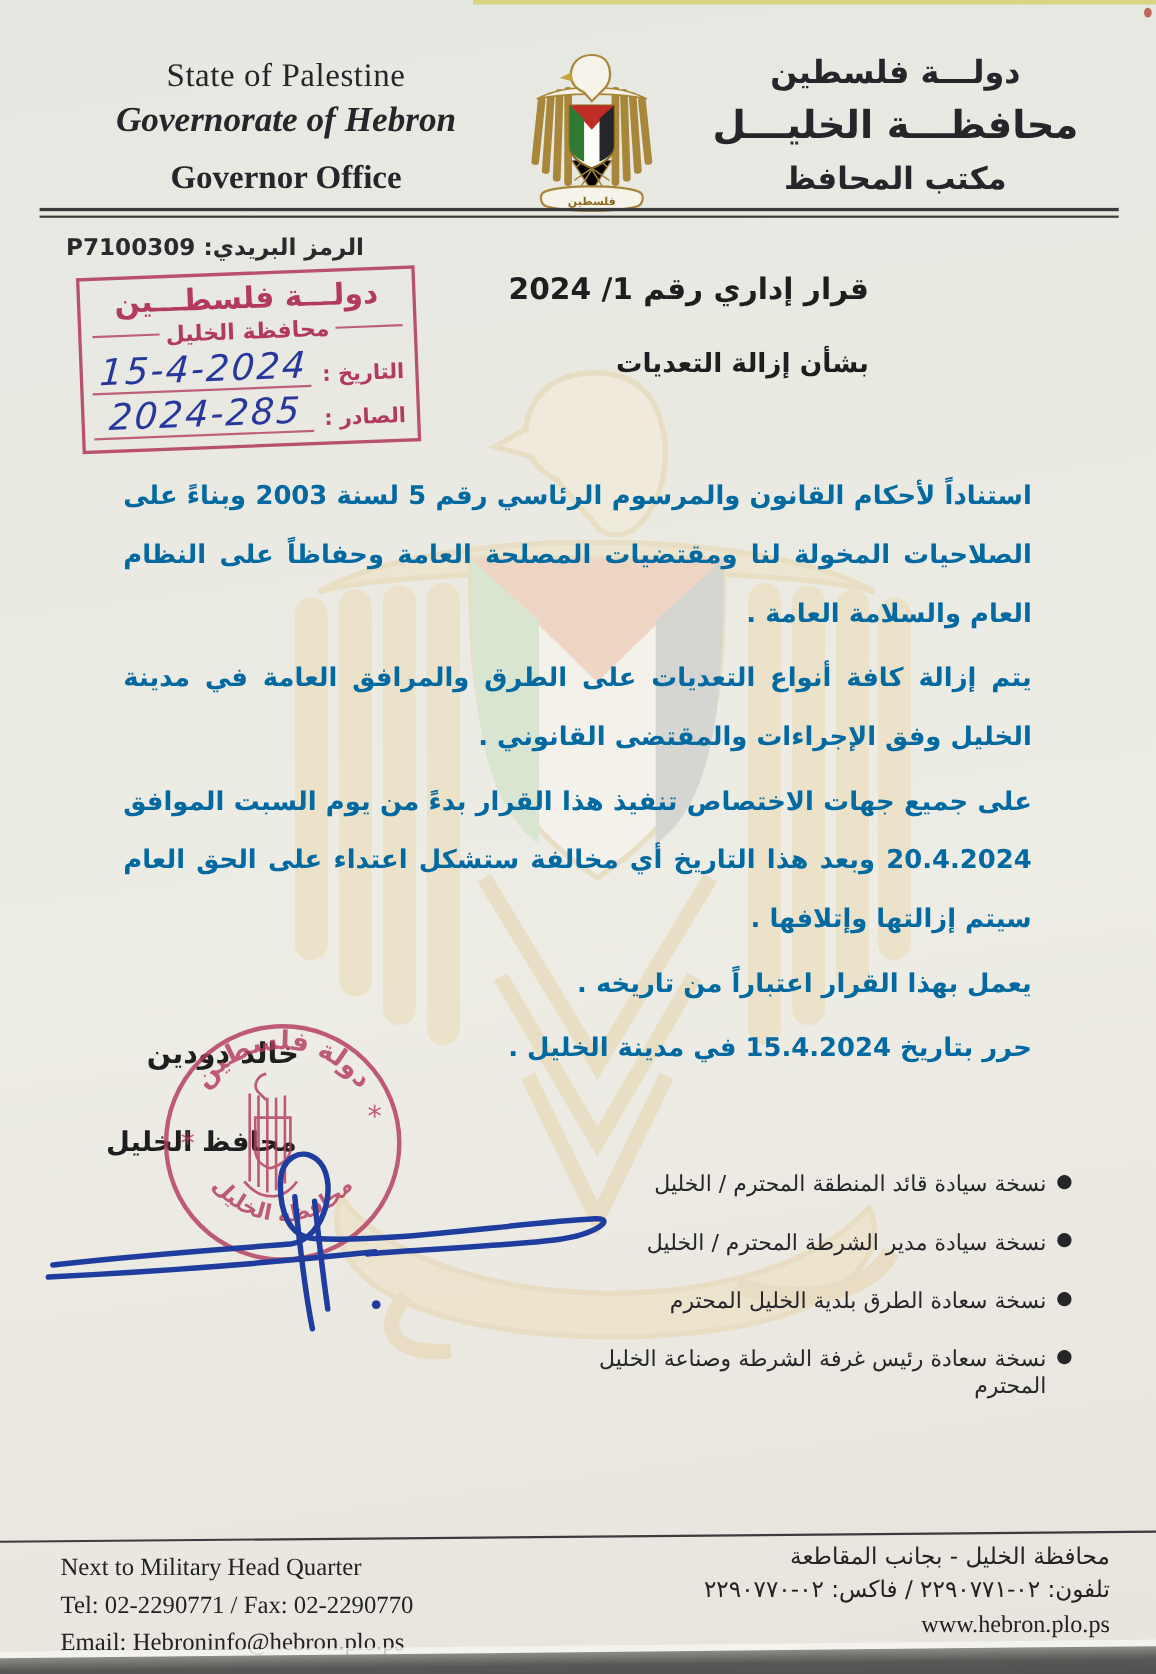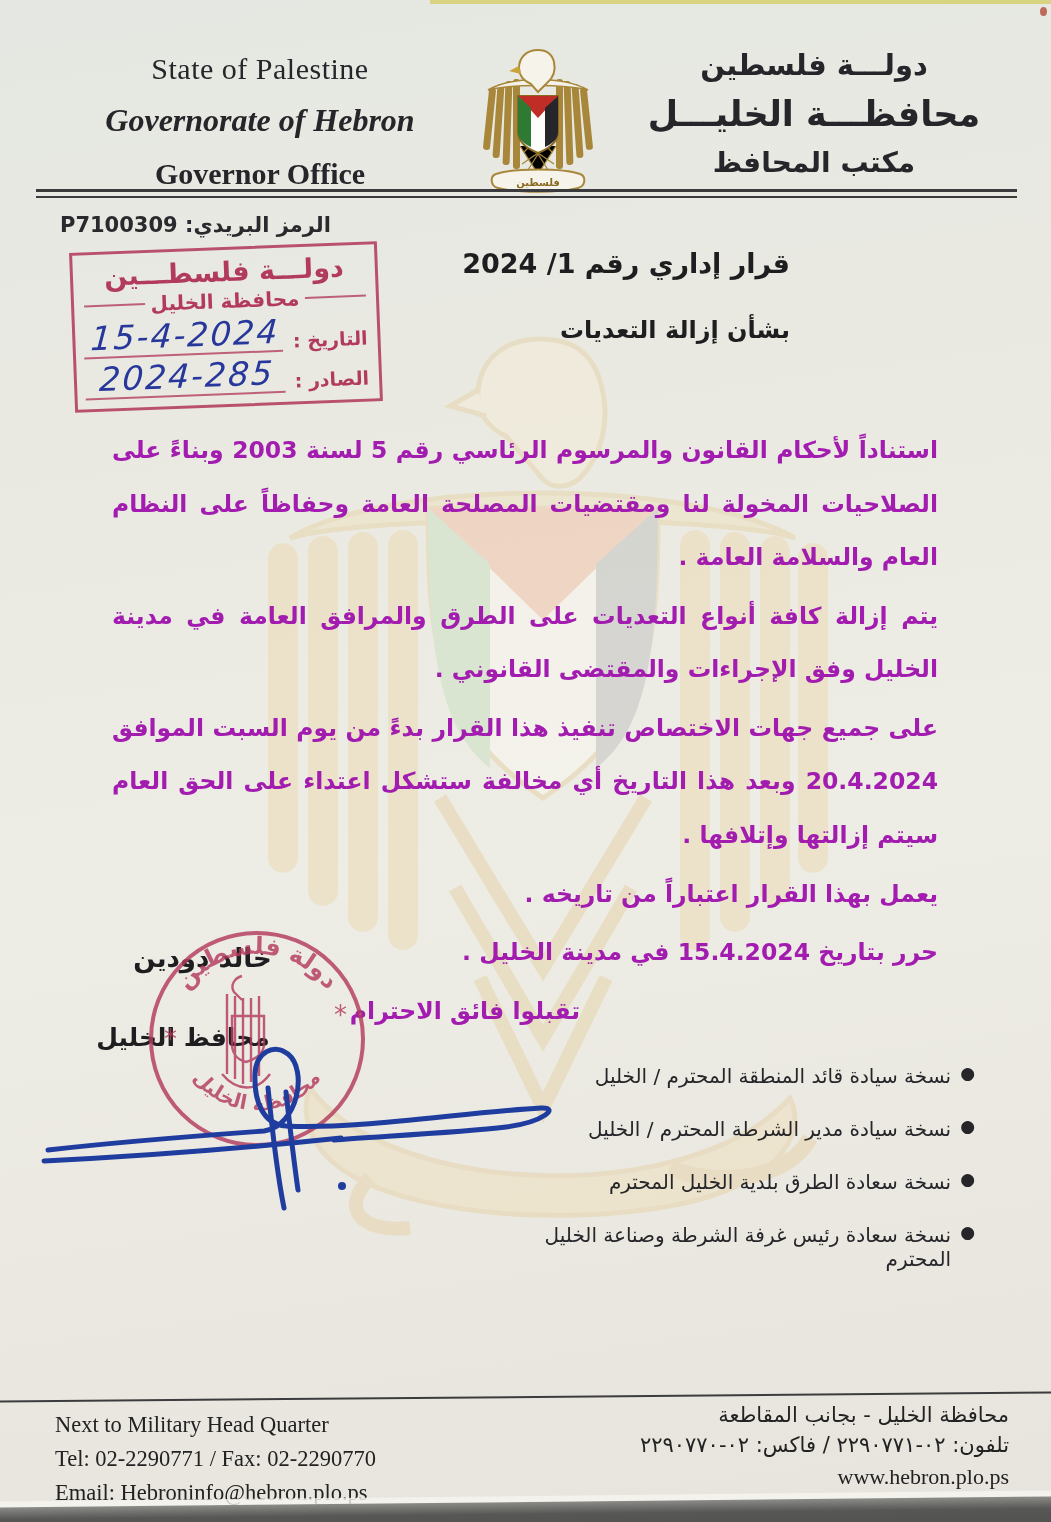--- a/index.html
+++ b/index.html
@@ -2,21 +2,21 @@
 <html lang="ar"><head>
 <meta charset="utf-8">
 <style>
   html,body{margin:0;padding:0;width:1051px;height:1522px;overflow:hidden;}
   body{font-family:"DejaVu Sans",sans-serif;color:#1e1e20;position:relative;
        background:linear-gradient(172deg,#e5e8e2 0%,#e9e9e2 25%,#edece5 55%,#e9e7e0 85%,#e6e4dd 100%);}
   .abs{position:absolute;}
   
   .hdr-en{left:70px;top:52px;width:380px;text-align:center;font-family:"Liberation Serif",serif;color:#26262a;}
   .hdr-en .l1{font-size:30px;letter-spacing:.5px;}
-  .hdr-en .l2{font-size:32px;font-weight:bold;font-style:italic;margin-top:16px;}
+  .hdr-en .l2{font-size:32px;font-weight:bold;font-style:italic;margin-top:4px;}
   .hdr-en .l3{font-size:30px;font-weight:bold;margin-top:18px;}
   .hdr-ar{left:634px;top:48px;width:360px;text-align:center;direction:rtl;color:#26262a;}
   .hdr-ar .l1{font-size:29px;font-weight:bold;}
   .hdr-ar .l2{font-size:35px;font-weight:bold;margin-top:12px;}
   .hdr-ar .l3{font-size:28px;font-weight:bold;margin-top:12px;}
   .hdr-rule{left:36px;right:34px;top:189px;height:4px;border-top:3px solid #3b3b3e;border-bottom:2px solid #3b3b3e;}
   .postal{left:60px;top:213px;direction:rtl;font-size:21px;font-weight:bold;color:#2a2a2e;}
   
   .rstamp{left:72px;top:247px;width:282px;padding:6px 10px 10px;border:3.5px solid #b23a5cde;
           transform:rotate(-2.2deg);direction:rtl;color:#b23a5c;background:rgba(255,255,255,0.02);}
@@ -26,21 +26,21 @@
   .srow{display:flex;align-items:flex-end;gap:8px;margin-top:4px;}
   .slabel{font-size:19px;font-weight:bold;white-space:nowrap;order:0;}
   .svalue{flex:1;border-bottom:2px solid #b23a5cc9;text-align:center;
           font-size:33px;color:#27379b;font-style:italic;letter-spacing:2px;
           transform:skewX(-6deg);line-height:1.05;}
   
   .title{left:330px;top:248px;width:460px;text-align:right;direction:rtl;}
   .title .t1{font-size:27px;font-weight:bold;}
   .title .t2{font-size:24px;font-weight:bold;margin-top:37px;}
   .body-txt{left:112px;top:424px;width:826px;direction:rtl;font-size:23.5px;font-weight:bold;
-            line-height:2.28;text-align:justify;text-align-last:right;color:#a21caf;}
+            line-height:2.28;text-align:justify;text-align-last:right;color:#0369a1;}
   .body-txt p{margin:0 0 5px 0;}
   .closing{margin-top:3px;text-align:center !important;text-align-last:center !important;padding-right:120px;}
   
   .sig-name{left:90px;top:943px;width:225px;text-align:center;direction:rtl;font-size:26px;font-weight:bold;}
   .sig-title{left:88px;top:1023px;width:190px;text-align:center;direction:rtl;font-size:25px;font-weight:bold;}
   
   .cc{right:76px;top:1064px;width:440px;direction:rtl;font-size:20px;color:#26262a;list-style:none;margin:0;padding:0;}
   .cc li{margin-bottom:29px;display:flex;gap:9px;align-items:baseline;}
   .cc li .b{font-size:17px;transform:translateY(-4px);}
   
@@ -168,21 +168,20 @@
   <div class="t1">قرار إداري رقم 1/ 2024</div>
   <div class="t2">بشأن إزالة التعديات</div>
 </div>
 
 <div class="abs body-txt">
   <p>استناداً لأحكام القانون والمرسوم الرئاسي رقم 5 لسنة 2003 وبناءً على الصلاحيات المخولة لنا ومقتضيات المصلحة العامة وحفاظاً على النظام العام والسلامة العامة .</p>
   <p>يتم إزالة كافة أنواع التعديات على الطرق والمرافق العامة في مدينة الخليل وفق الإجراءات والمقتضى القانوني .</p>
   <p>على جميع جهات الاختصاص تنفيذ هذا القرار بدءً من يوم السبت الموافق 20.4.2024  وبعد هذا التاريخ أي مخالفة ستشكل اعتداء على الحق العام سيتم إزالتها وإتلافها .</p>
   <p>يعمل بهذا القرار اعتباراً من تاريخه .</p>
   <p>حرر بتاريخ 15.4.2024 في مدينة الخليل .</p>
-  <p class="closing">تقبلوا فائق الاحترام</p>
 </div>
 
 <div class="abs sig-name">خالد دودين</div>
 <div class="abs sig-title">محافظ الخليل</div>
 
 <svg class="abs" style="left:142px;top:924px;opacity:.82;" width="230" height="230" viewBox="0 0 230 230" aria-hidden="true">
   <defs>
     <path id="arcTop" d="M30,115 A85,85 0 0 1 200,115"></path>
     <path id="arcBot" d="M38,128 A80,80 0 0 0 192,128"></path>
   </defs>

